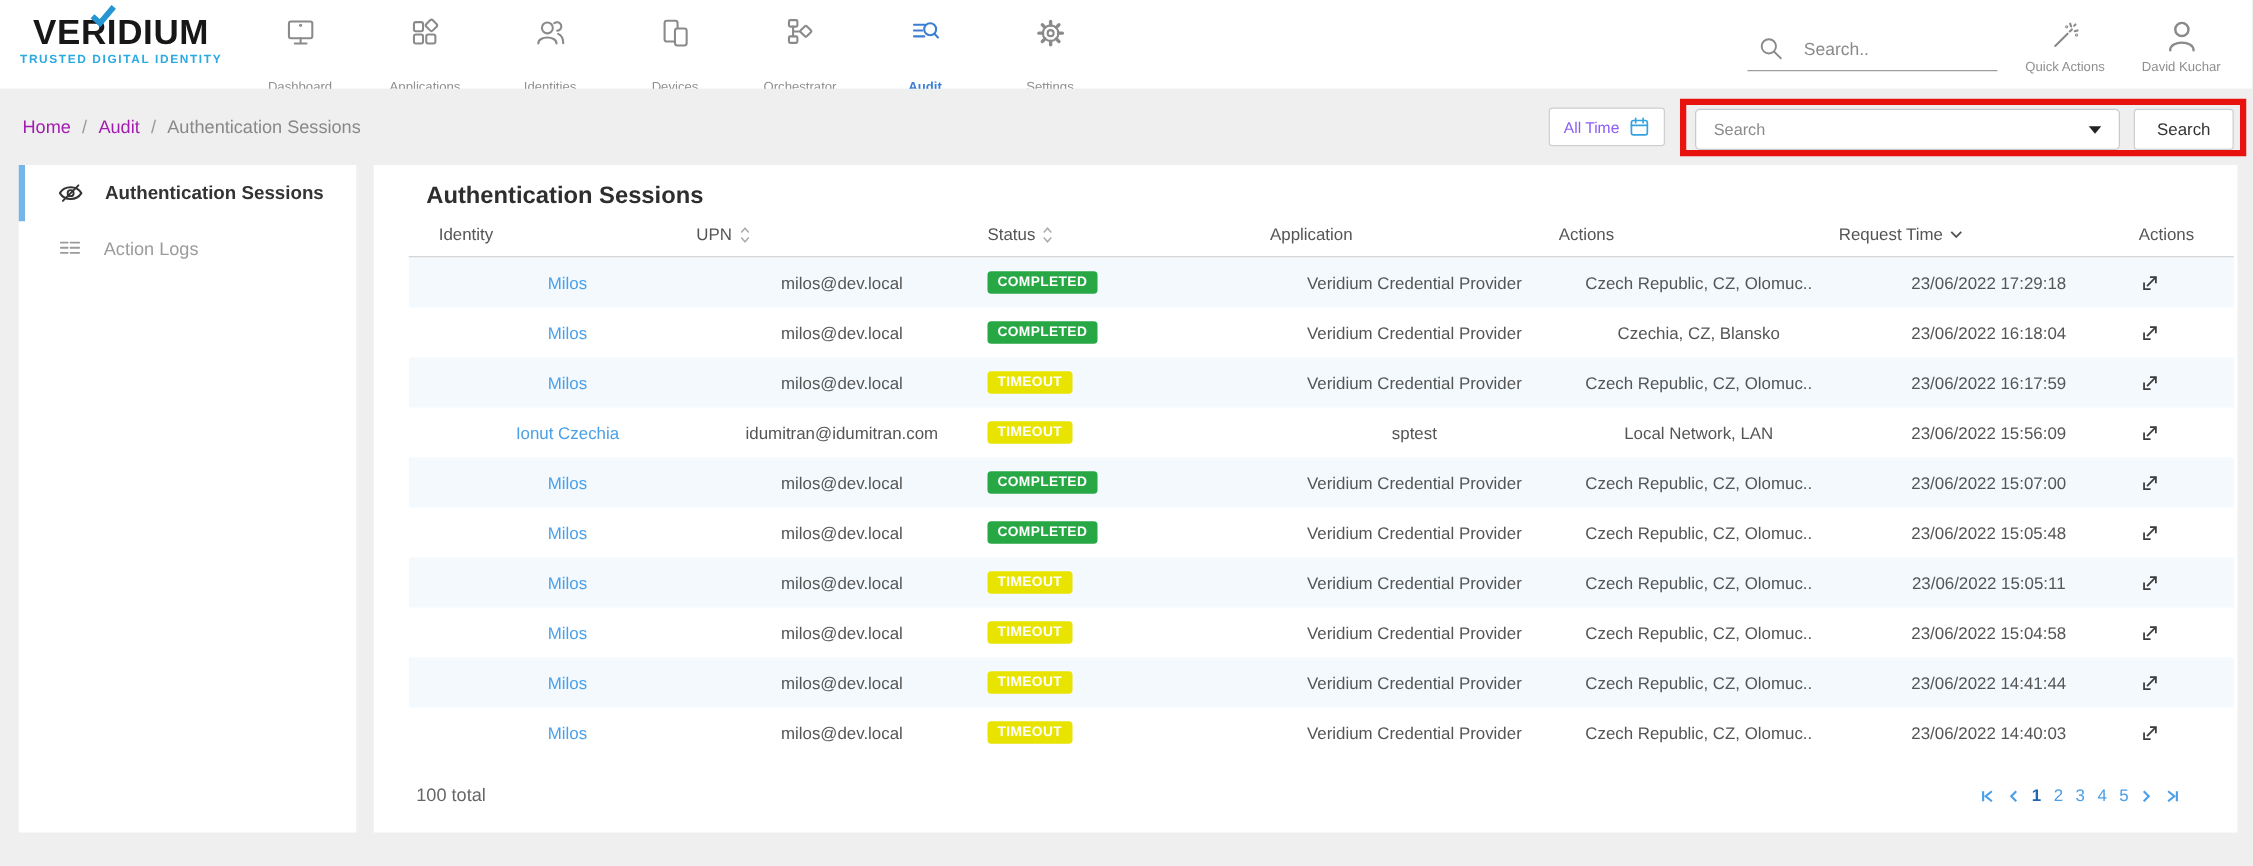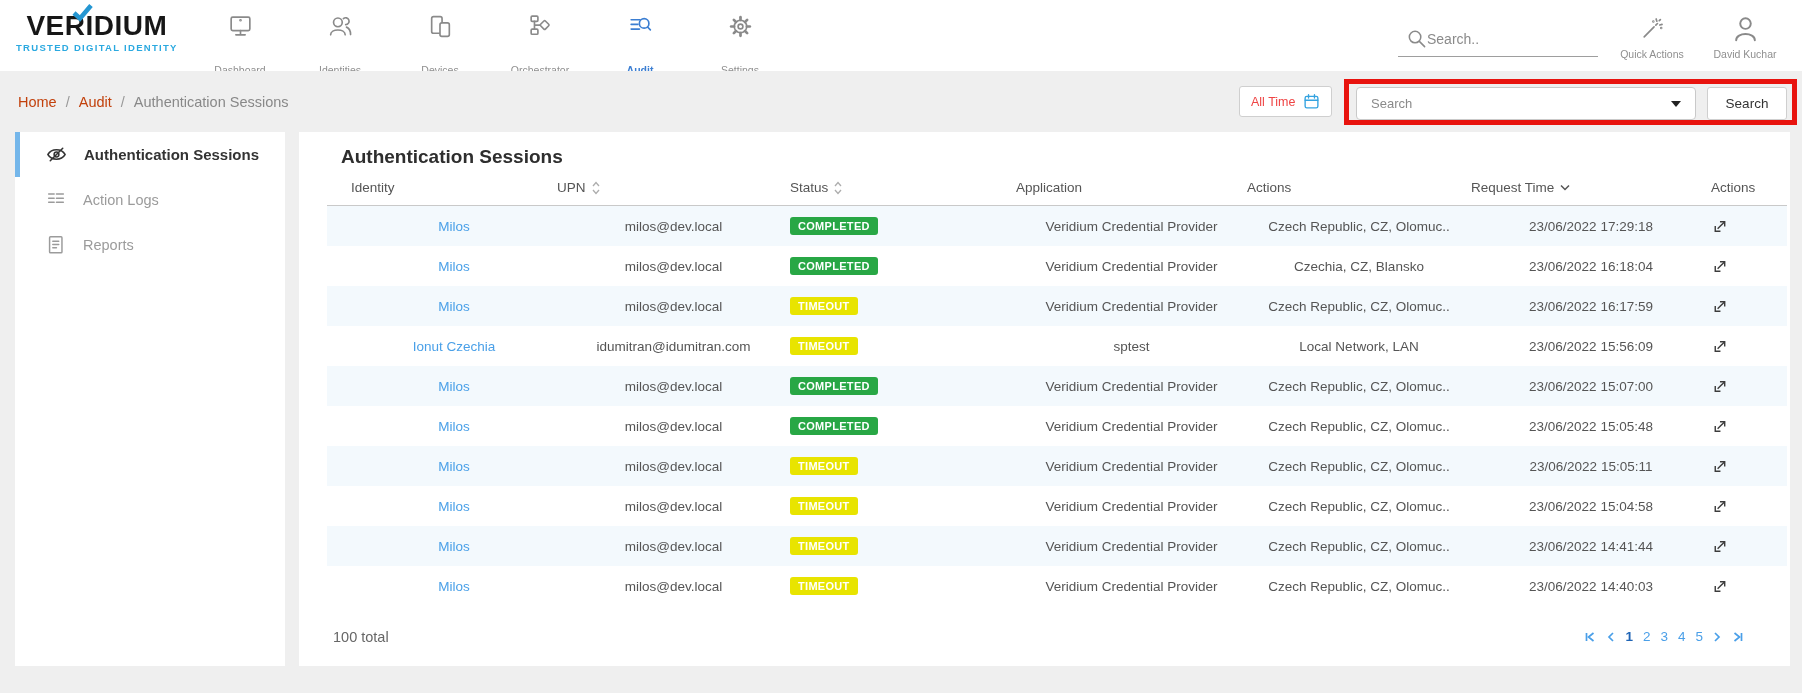--- a/index.html
+++ b/index.html
@@ -15,38 +15,38 @@
   .logo-check { position:absolute; left:56px; top:-8px; }
 
   .main-nav { position:absolute; left:190px; top:9px; display:flex; }
   .nav-item { width:100px; display:flex; flex-direction:column; align-items:center; cursor:pointer; }
   .nav-icon { height:34px; display:flex; align-items:center; justify-content:center; color:#8a8a8a; }
   .nav-label { font-size:10.5px; color:#8f8f8f; margin-top:21px; }
   .nav-item.active .nav-icon { color:#3b7ed2; }
   .nav-item.active .nav-label { color:#3b7ed2; font-weight:bold; }
 
   .global-search { position:absolute; left:1398px; top:21px; width:200px; height:36px;
-                   border-bottom:1px solid #9e9e9e; display:flex; align-items:center; 
+                   border-bottom:1px solid #9e9e9e; display:flex; align-items:center; gap:16px;
                    padding-left:8px; color:#8a8a8a; cursor:text; }
   .global-search span { font-size:14px; color:#8a8a8a; }
   .top-mini { position:absolute; top:11px; width:84px; display:flex; flex-direction:column; align-items:center; cursor:pointer; }
   .top-mini .nav-icon { color:#8a8a8a; }
   .top-mini .nav-label { font-size:10.5px; color:#8f8f8f; margin-top:3px; white-space:nowrap; }
 
   
   .breadcrumb-bar { position:absolute; left:0; top:71px; width:1802px; height:61px; background:#efefef; }
   .breadcrumb { position:absolute; left:18px; top:0; height:61px; display:flex; align-items:center;
                 gap:9px; font-size:14.5px; }
-  .crumb-link { color:#c2410c; cursor:pointer; }
+  .crumb-link { color:#a21caf; cursor:pointer; }
   .crumb-sep { color:#999; }
   .crumb-current { color:#888; }
 
   .all-time-btn { position:absolute; left:1239px; top:15px; height:31px; background:#fff;
                   border:1px solid #cfcfcf; border-radius:3px; display:flex; align-items:center;
-                  gap:8px; padding:0 11px; font-size:12.5px; color:#ef4444; cursor:pointer; }
+                  gap:8px; padding:0 11px; font-size:12.5px; color:#8b5cf6; cursor:pointer; }
   .highlight-box { position:absolute; left:1344px; top:8px; width:453px; height:46px;
                    border:5px solid #e8130e; pointer-events:none; }
   .search-select { position:absolute; left:1356px; top:16px; width:340px; height:33px; background:#fff;
                    border:1px solid #c9c9c9; border-radius:4px; display:flex; align-items:center;
                    justify-content:space-between; padding:0 14px; font-size:13px; color:#8a8a8a; cursor:pointer; }
   .select-caret { width:0; height:0; border-left:5px solid transparent; border-right:5px solid transparent;
                   border-top:6px solid #222; }
   .search-btn { position:absolute; left:1707px; top:16px; width:80px; height:33px; background:#fff;
                 border:1px solid #cfcfcf; border-radius:3px; font-size:13.5px; color:#333;
                 display:flex; align-items:center; justify-content:center; cursor:pointer; }
@@ -108,20 +108,31 @@
               <rect x="4" y="4" width="18" height="13" rx="1.5"></rect>
               <circle cx="13" cy="7" r="0.5"></circle>
               <path d="M13 17 V20 M8.5 21 H17.5"></path>
             </svg>
           </span>
                  <span class="nav-label">Dashboard</span>
         </div>
         <div class="nav-item">
           <span class="nav-icon">
             <svg width="27" height="27" viewBox="0 0 26 26" fill="none" stroke="currentColor" stroke-width="1.6" stroke-linecap="round" stroke-linejoin="round">
+              <rect x="4" y="4.5" width="7" height="7" rx="1.5"></rect>
+              <rect x="4" y="14" width="7" height="7" rx="1.5"></rect>
+              <rect x="13.5" y="14" width="7" height="7" rx="1.5"></rect>
+              <rect x="14" y="3.5" width="7" height="7" rx="1.5" transform="rotate(45 17.5 7)"></rect>
+            </svg>
+          </span>
+                 <span class="nav-label">Applications</span>
+        </div>
+        <div class="nav-item">
+          <span class="nav-icon">
+            <svg width="27" height="27" viewBox="0 0 26 26" fill="none" stroke="currentColor" stroke-width="1.6" stroke-linecap="round" stroke-linejoin="round">
               <circle cx="10.5" cy="9" r="4.2"></circle>
               <path d="M3.5 21 C3.5 14.8 17.5 14.8 17.5 21"></path>
               <path d="M15.8 5.4 a3.3 3.3 0 1 1 2.2 5.8"></path>
               <path d="M18.8 13.6 c2.9 1.2 3.9 4.2 3.9 7.2"></path>
             </svg>
           </span>
                  <span class="nav-label">Identities</span>
         </div>
         <div class="nav-item">
           <span class="nav-icon">
@@ -251,29 +262,20 @@
                  <span class="side-label">Authentication Sessions</span>
       </div>
       <div class="side-item">
         <span class="nav-icon">
           <svg width="22" height="22" viewBox="0 0 24 24" fill="none" stroke="currentColor" stroke-width="1.6" stroke-linecap="round" stroke-linejoin="round">
             <path d="M4 5.5 H10 M12.5 5.5 H20 M4 10 H10 M12.5 10 H20 M4 14.5 H10 M12.5 14.5 H20"></path>
           </svg>
         </span>
                  <span class="side-label">Action Logs</span>
       </div>
-      <div class="side-item">
-        <span class="nav-icon">
-          <svg width="22" height="22" viewBox="0 0 24 24" fill="none" stroke="currentColor" stroke-width="1.6" stroke-linecap="round" stroke-linejoin="round">
-            <rect x="5" y="3" width="13.5" height="17.5" rx="1"></rect>
-            <path d="M8.5 8 H15 M8.5 11.5 H15 M8.5 15 H12.5"></path>
-          </svg>
-        </span>
-                 <span class="side-label">Reports</span>
-      </div>
     </aside>
 
   <main class="card">
     <div class="card-title">Authentication Sessions</div>
 
     <div class="table">
       <div class="t-head" id="t-head">
           <div class="th-cell">
             <span>Identity</span>
           </div>

